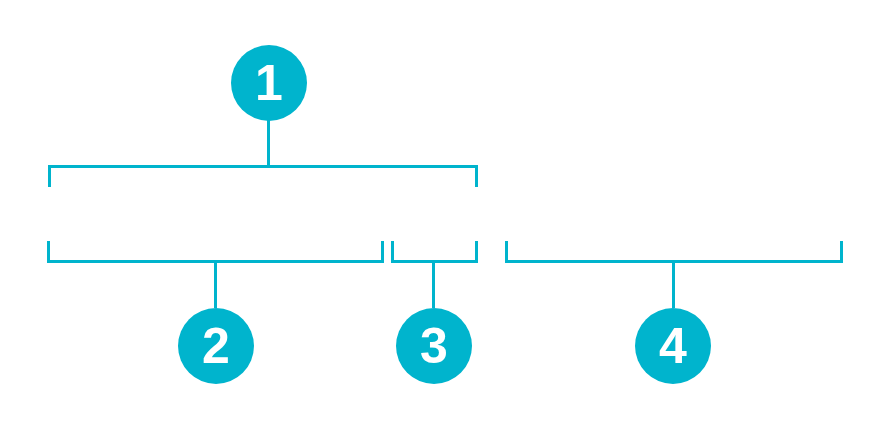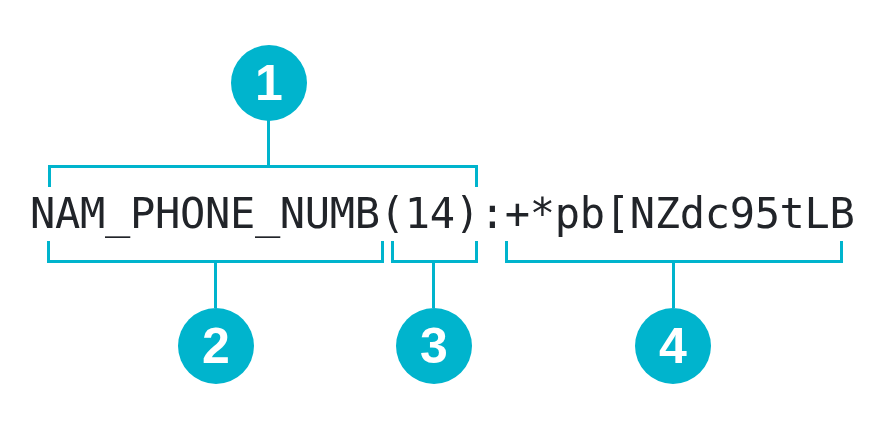--- a/index.html
+++ b/index.html
@@ -67,21 +67,20 @@
 <body>
 
 <div class="canvas">
 
   <div class="badge c1">
     <span>1</span>
   </div>
   <div class="stem s1"></div>
   <div class="bracket top b1"></div>
 
-  <div class="token-line"><span>NAM_PHONE_NUMB</span><span>(14)</span><span>:</span><span>+*pb[NZdc95tLB</span></div>
 
   <div class="bracket bottom b2"></div>
   <div class="stem s2"></div>
   <div class="badge c2">
     <span>2</span>
   </div>
 
   <div class="bracket bottom b3"></div>
   <div class="stem s3"></div>
   <div class="badge c3">

